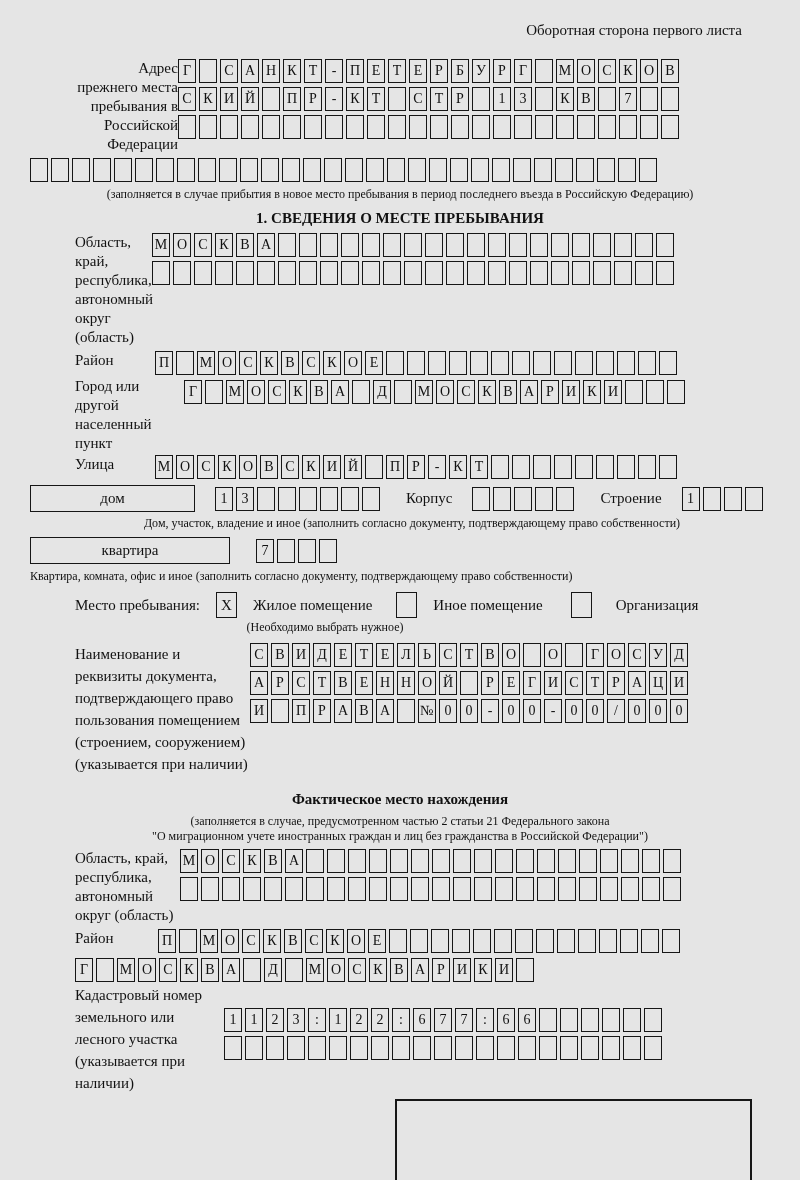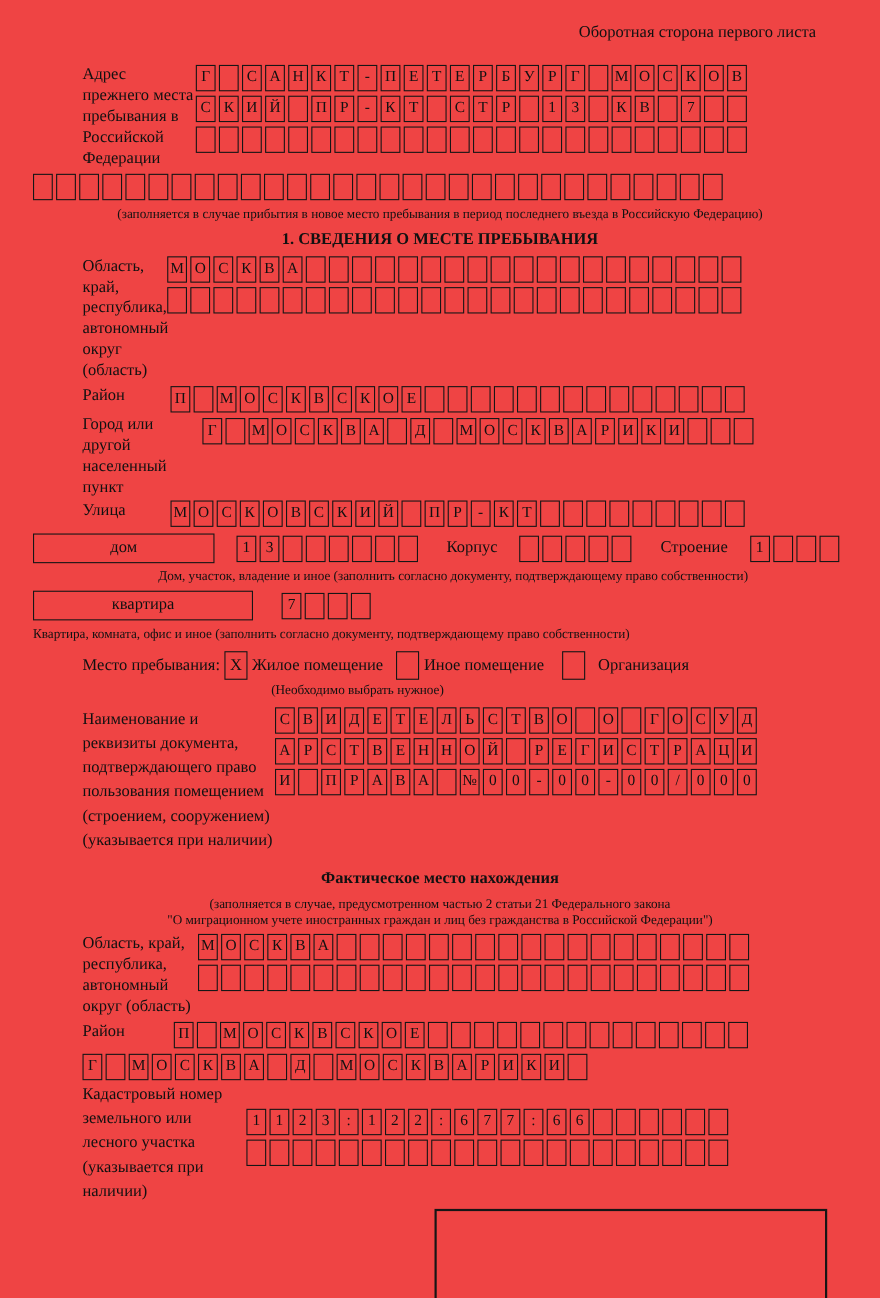--- a/index.html
+++ b/index.html
@@ -1,18 +1,18 @@
 <!DOCTYPE html>
 <html><head>
 <meta charset="utf-8">
 <style>
   * { margin:0; padding:0; box-sizing:border-box; }
   html,body { background:#fff; }
   .page {
-    position:relative; width:800px; height:1180px; background:#ef4444;
+    position:relative; width:800px; height:1180px; background:#e5e5e5;
     font-family:"Liberation Serif","DejaVu Serif",serif; color:#111; overflow:hidden;
   }
   .hdr { text-align:right; padding:22px 58px 0 0; font-size:15px; }
   .frow { display:flex; align-items:flex-start; }
   .lbl { font-size:15px; line-height:19px; flex:0 0 auto; }
   .cellrow { display:flex; gap:3px; }
   .cellstack { display:flex; flex-direction:column; gap:4px; }
   .cell {
     width:18px; height:24px; border:1.5px solid #161616; flex:0 0 auto;
     display:flex; align-items:center; justify-content:center;
@@ -24,33 +24,33 @@
   .sect-title { font-size:15px; font-weight:bold; text-align:center; }
   .widebox {
     border:1.5px solid #161616; height:27px; display:flex;
     align-items:center; justify-content:center; font-size:15px; flex:0 0 auto;
   }
   .inline-lbl { font-size:15px; align-self:center; flex:0 0 auto; }
   .chk {
     width:21px; height:26px; border:1.6px solid #161616; flex:0 0 auto;
     display:flex; align-items:center; justify-content:center; font-size:15px;
   }
-  .mesto { display:flex; align-items:center; gap:4px; font-size:15px; }
+  .mesto { display:flex; align-items:center; gap:16px; font-size:15px; }
   .stampbox { border:2px solid #161616; width:357px; height:177px; margin-left:395px; }
   .gap4 { margin-top:4px; } .gap5 { margin-top:5px; } .gap6 { margin-top:6px; }
   .gap8 { margin-top:8px; } .gap2 { margin-top:2px; }
 </style>
 </head>
 <body>
 
 <div class="page">
 
   <div class="hdr">Оборотная сторона первого листа</div>
 
-  <div class="frow ml75 gap8" style="margin-top:20px;">
+  <div class="frow ml75 gap8" style="margin-top:20px;text-align:right;">
     <div class="lbl" style="width:103px;">Адрес прежнего места пребывания в Российской Федерации</div>
     <div class="cellstack">
       <div class="cellrow">
           <div class="cell">Г</div>
           <div class="cell"></div>
           <div class="cell">С</div>
           <div class="cell">А</div>
           <div class="cell">Н</div>
           <div class="cell">К</div>
           <div class="cell">Т</div>

